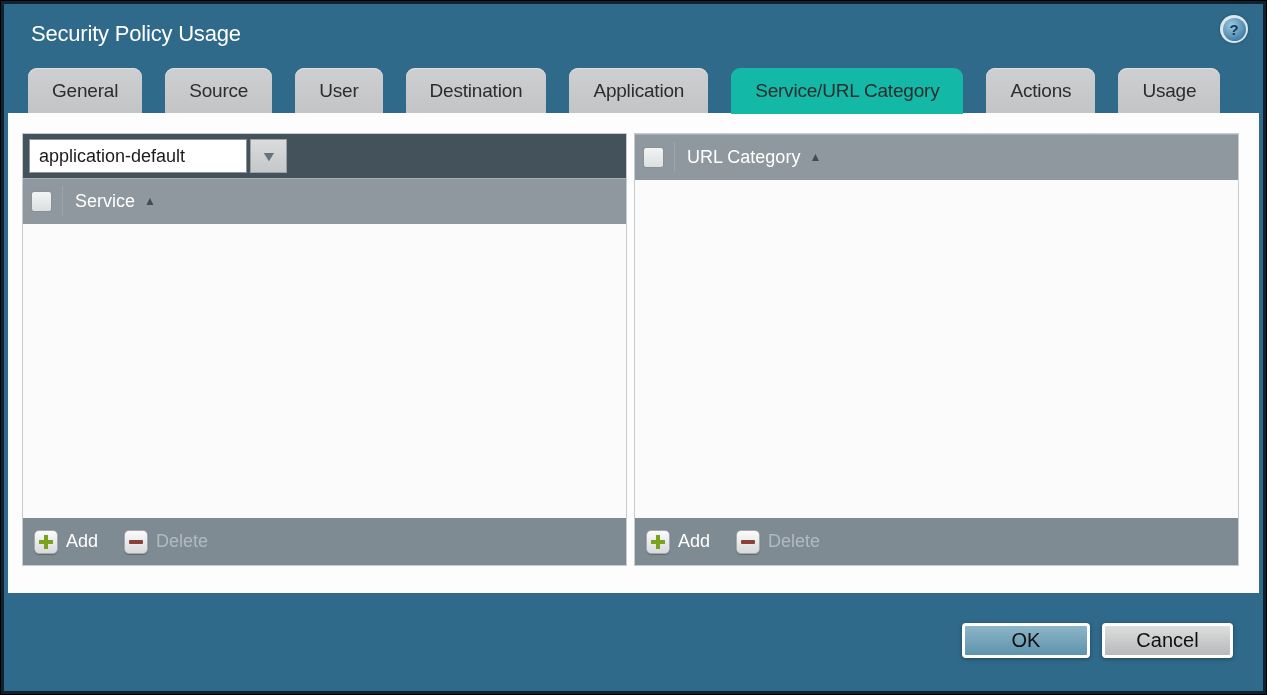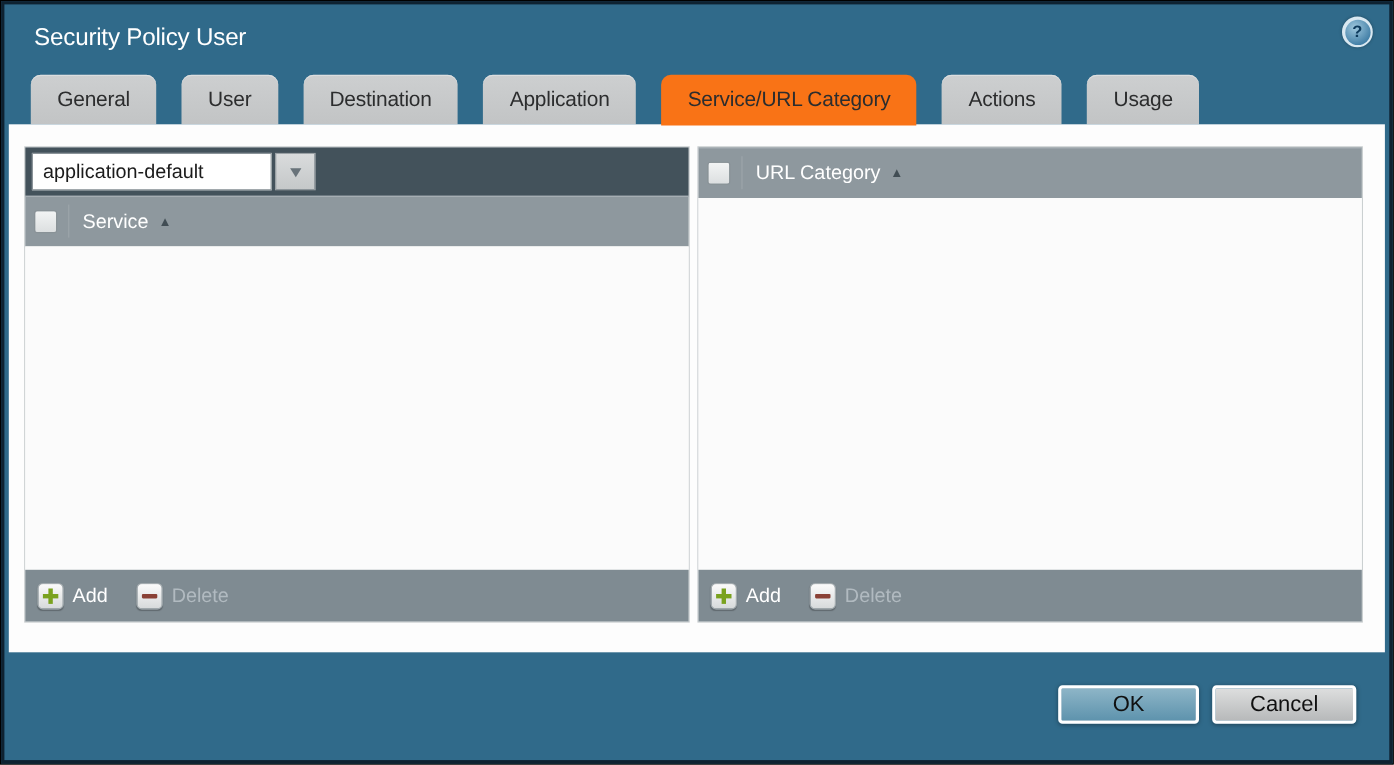--- a/index.html
+++ b/index.html
@@ -20,21 +20,21 @@
           background:radial-gradient(circle at 38% 32%, #9ec7dd, #417ea6 75%);
           display:flex; align-items:center; justify-content:center;
           color:#0d3a5c; font-size:15px; font-weight:bold; }
 
   
   .tabs { position:absolute; left:4px; top:64px; height:45px; display:flex; gap:3px; }
   .tab { height:45px; padding:0 24px; background:linear-gradient(#cdcfd0,#c2c4c5);
          border-radius:9px 9px 0 0; display:flex; align-items:center;
          color:#2c2d2e; font-size:19px; letter-spacing:-0.2px; cursor:pointer;
          box-shadow:inset 0 1px 0 #dcdedf;margin-left:20px; }
-  .tab.active { background:#f97316; height:46px; position:relative; z-index:5;
+  .tab.active { background:#14b8a6; height:46px; position:relative; z-index:5;
                 box-shadow:none; }
 
   
   .dialog-body { position:absolute; top:109px; left:4px; right:4px; height:480px;
                  background:#fdfdfd; }
 
   .panel { position:absolute; top:20px; width:605px; height:433px;
            border:1px solid #c6cbcd; display:flex; flex-direction:column;
            background:#fbfbfb; }
   .panel.left { left:14px; }
@@ -97,29 +97,32 @@
             background:linear-gradient(#8db5c7,#5e93ad); }
   .btn-cancel { top:619px; right:30px; width:131px;
                 background:linear-gradient(#dddede,#b7b9ba);margin-left:24px; }
 </style>
 </head>
 <body>
 
 <div class="window">
 
   <div class="titlebar">
-    <div class="title">Security Policy User</div>
+    <div class="title">Security Policy Usage</div>
     <div class="help">
       <div class="help-inner">?</div>
     </div>
   </div>
 
   <div class="tabs">
     <div class="tab">
         <span>General</span>
+      </div>
+    <div class="tab">
+        <span>Source</span>
       </div>
     <div class="tab">
         <span>User</span>
       </div>
     <div class="tab">
         <span>Destination</span>
       </div>
     <div class="tab">
         <span>Application</span>
       </div>

